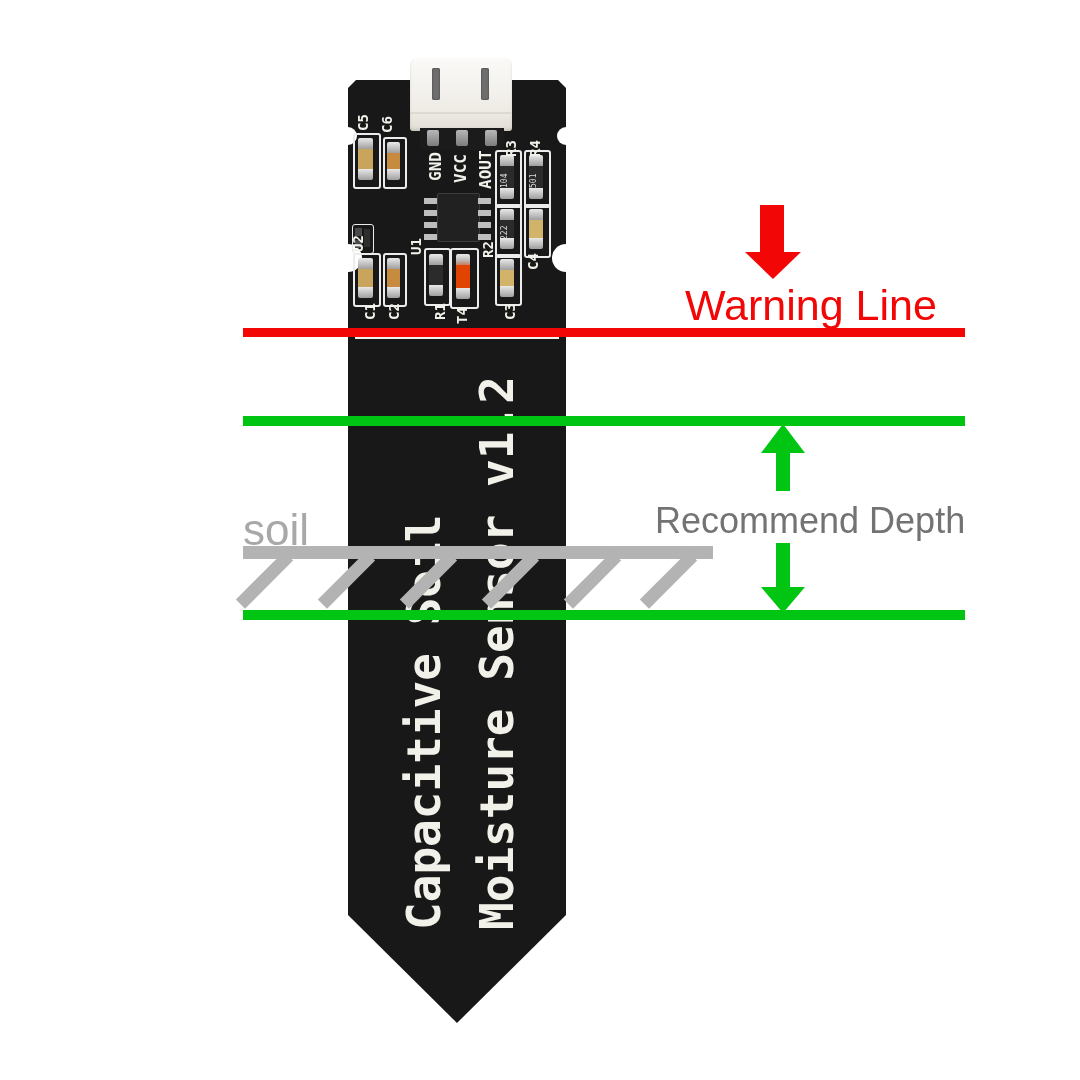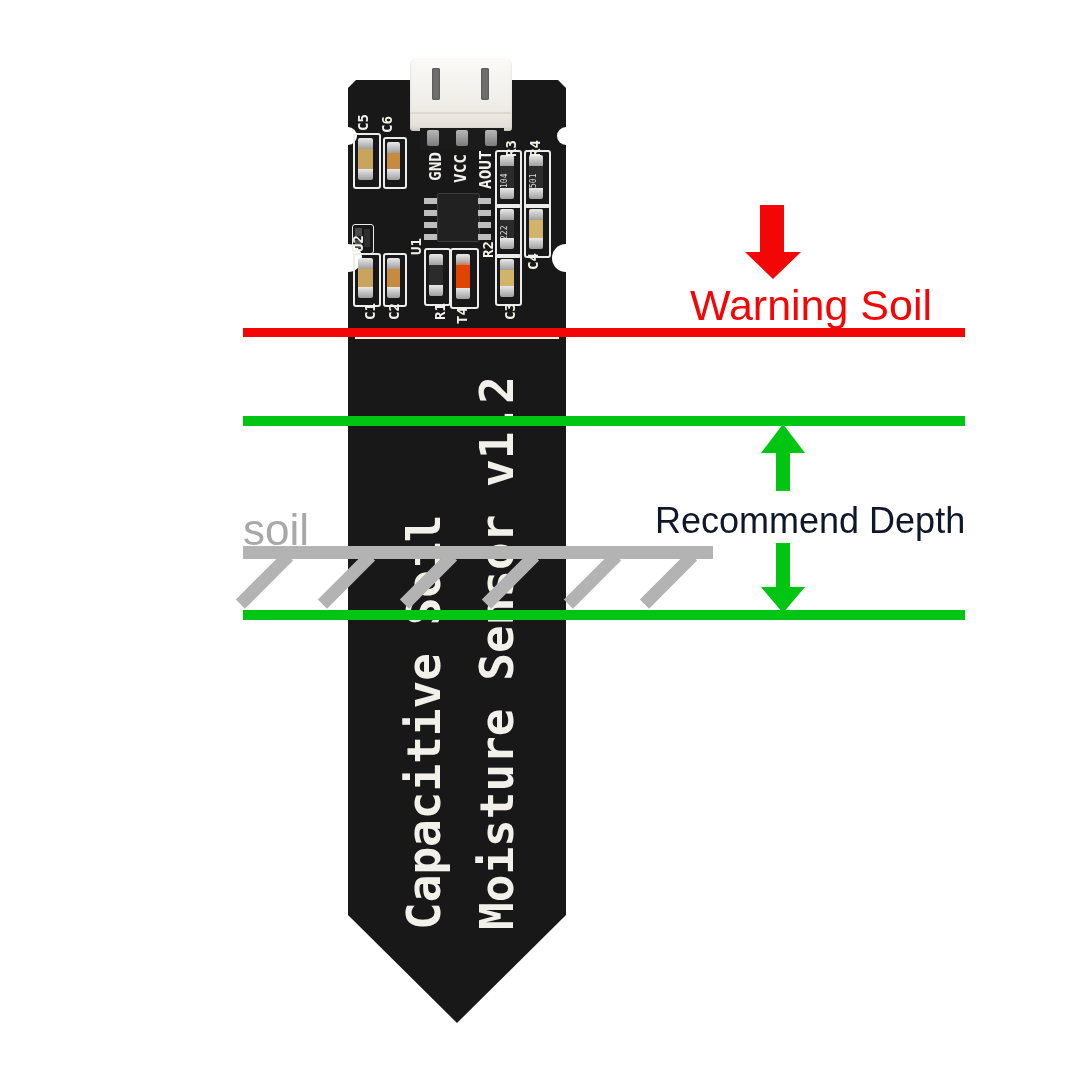--- a/index.html
+++ b/index.html
@@ -195,29 +195,29 @@
     <div class="hatch" style="left:528px;top:556px;"></div>
     <div class="hatch" style="left:610px;top:556px;"></div>
     <div class="hatch" style="left:686px;top:556px;"></div>
     <div class="ann-text" style="left:243px;top:505px;font-size:44px;color:#a8a8a8;">soil</div>
   </div>
 
   <div>
     <div class="hline" style="top:328px;height:9px;background:#f20606;"></div>
     <div class="shaft" style="left:760px;top:205px;width:24px;height:47px;background:#f20606;"></div>
     <div class="tri" style="left:745px;top:252px;border-left:28px solid transparent;border-right:28px solid transparent;border-top:27px solid #f20606;"></div>
-    <div class="ann-text" style="left:655px;top:281px;width:312px;text-align:center;font-size:43px;color:#f20606;">Warning Soil</div>
+    <div class="ann-text" style="left:655px;top:281px;width:312px;text-align:center;font-size:43px;color:#f20606;">Warning Line</div>
   </div>
 
   <div>
     <div class="hline" style="top:416px;height:10px;background:#00c613;"></div>
     <div class="hline" style="top:610px;height:10px;background:#00c613;"></div>
 
     <div class="tri" style="left:761px;top:424px;border-left:22px solid transparent;border-right:22px solid transparent;border-bottom:29px solid #00c613;"></div>
     <div class="shaft" style="left:776px;top:452px;width:14px;height:39px;background:#00c613;"></div>
 
     <div class="shaft" style="left:776px;top:543px;width:14px;height:45px;background:#00c613;"></div>
     <div class="tri" style="left:761px;top:587px;border-left:22px solid transparent;border-right:22px solid transparent;border-top:26px solid #00c613;"></div>
 
-    <div class="ann-text" style="left:655px;top:500px;width:270px;text-align:center;font-size:36px;color:#0f172a;">Recommend Depth</div>
+    <div class="ann-text" style="left:655px;top:500px;width:270px;text-align:center;font-size:36px;color:#737373;">Recommend Depth</div>
   </div>
 
 </div>
 
 </body></html>

